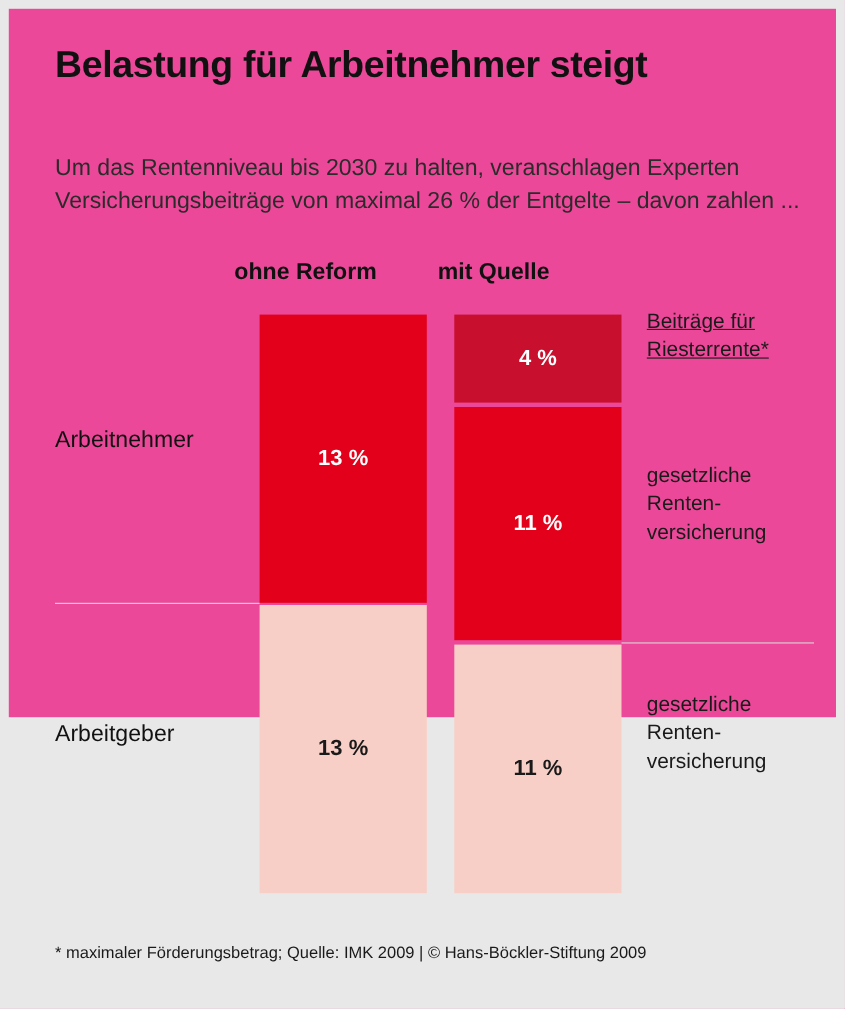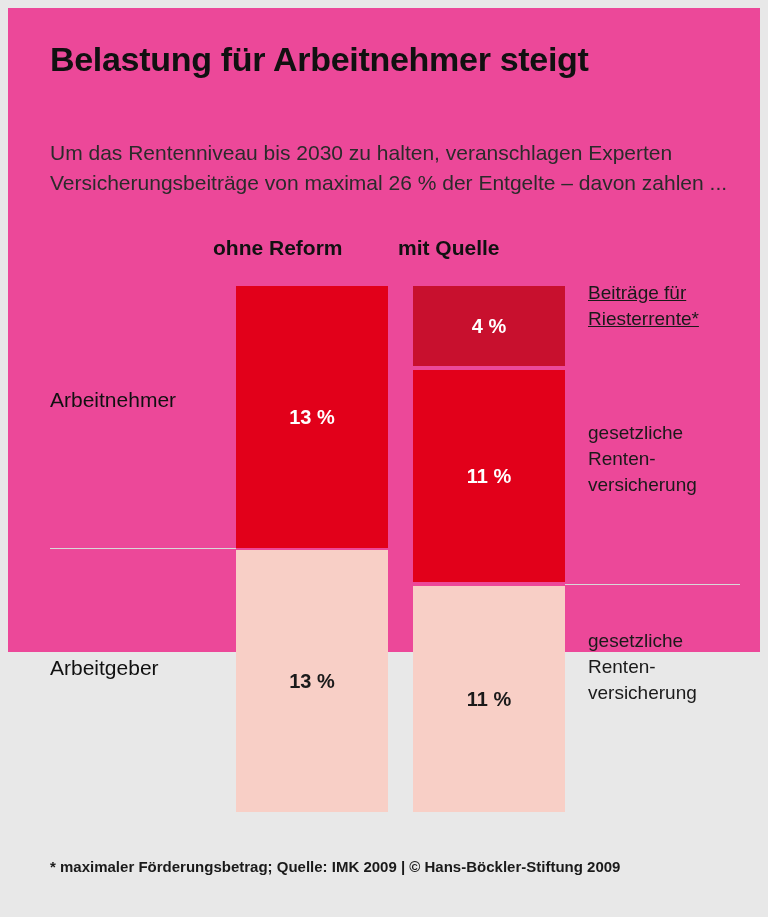--- a/index.html
+++ b/index.html
@@ -106,21 +106,20 @@
   #an-riester { left: 580px; top: 272px; width: 160px; text-decoration: underline; }
   #an-gesetz1 { left: 580px; top: 412px; width: 160px; }
   #an-gesetz2 { left: 580px; top: 620px; width: 160px; }
 
   #footnote {
     position: absolute;
     left: 42px;
     top: 850px;
     font-size: 15px;
     color: #1a1a1a;
-    font-weight: bold;
   }
 </style>
 </head>
 <body>
 
 <div id="card">
 
   <div id="title">Belastung für Arbeitnehmer steigt</div>
 
   <div id="subtitle">Um das Rentenniveau bis 2030 zu halten, veranschlagen Experten Versicherungsbeiträge von maximal 26 % der Entgelte – davon zahlen ...</div>

